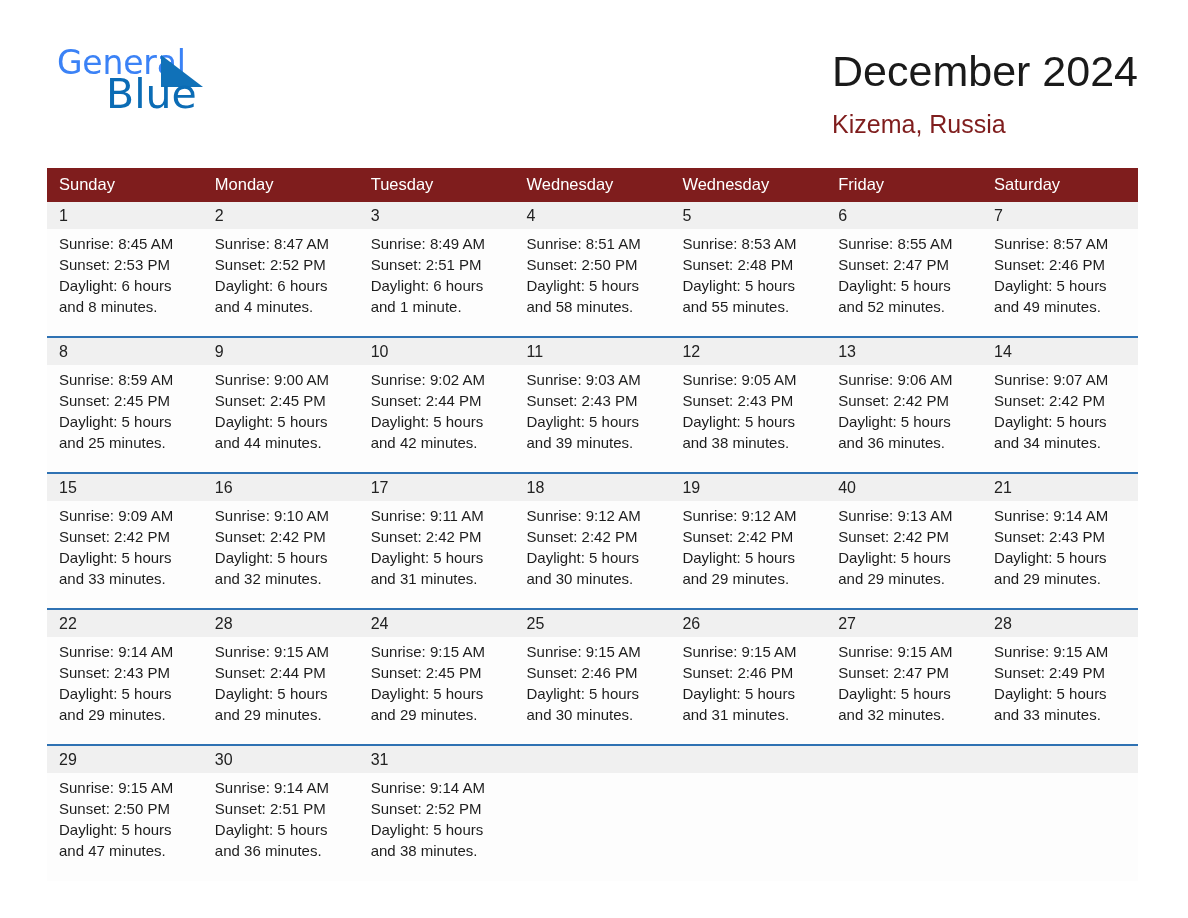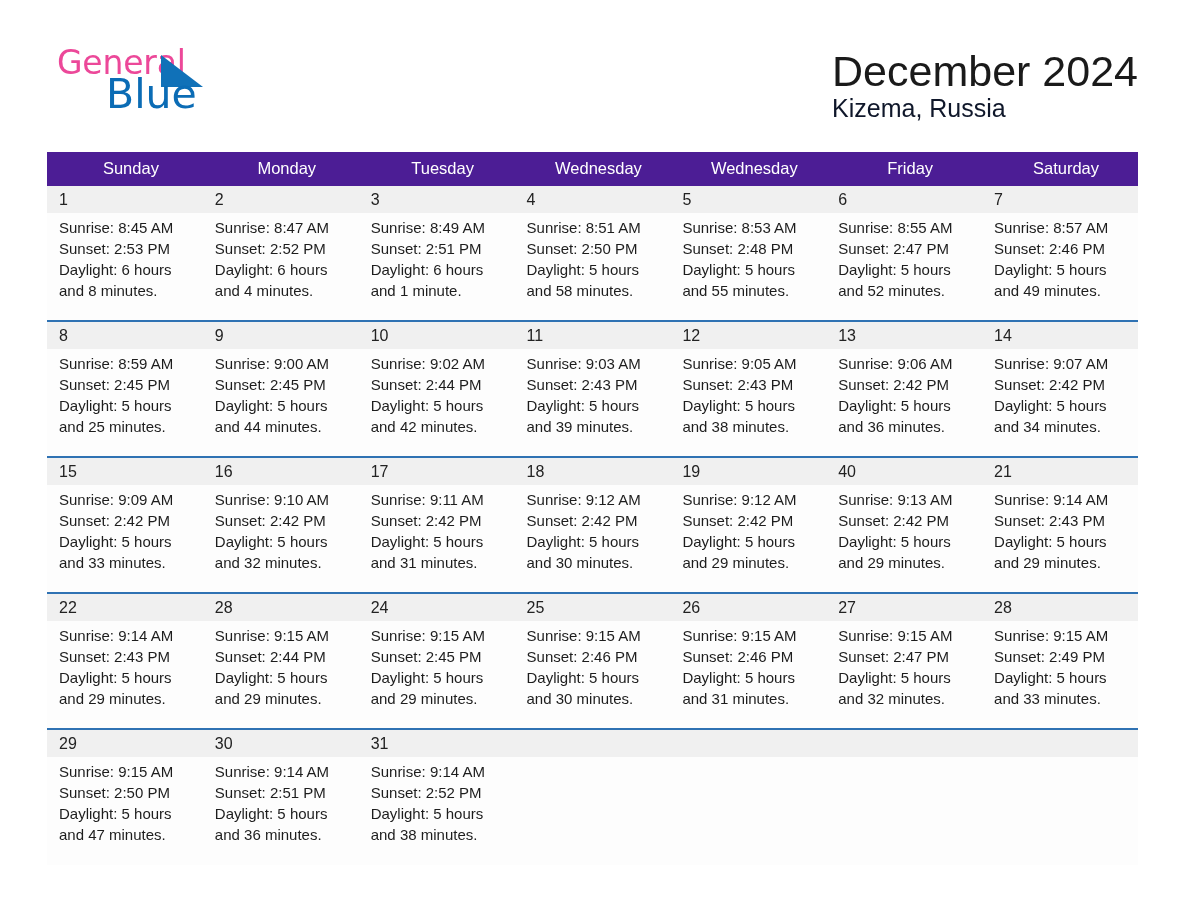--- a/index.html
+++ b/index.html
@@ -25,21 +25,21 @@
     padding: 46px 50px 0 57px;
   }
   .logo {
     position: relative;
     width: 150px;
     height: 70px;
     line-height: 1;
   }
   .logo-general {
     font-size: 33px;
-    color: #ec4899;
+    color: #3b82f6;
     letter-spacing: -0.2px;
     font-family: "DejaVu Sans", sans-serif;
     font-weight: 400;
   }
   .logo-blue {
     position: absolute;
     top: 28px;
     left: 49px;
     font-size: 41px;
     color: #0b6cb5;
@@ -62,38 +62,38 @@
     font-size: 43px;
     font-weight: 400;
     color: #1a1a1a;
     letter-spacing: 0px;
     line-height: 1.08;
     font-family: "Liberation Sans", sans-serif;
   }
   .location {
     font-size: 25px;
     font-weight: 400;
-    color: #0f172a;
-    margin-top: 0;
+    color: #7f1d1d;
+    margin-top: 16px;
     font-family: "Liberation Sans", sans-serif;
   }
 
   
   .calendar {
     margin: 29px 50px 0 47px;
     width: 1091px;
     border-collapse: collapse;
     table-layout: fixed;
   }
   .calendar th {
-    background: #4c1d95;
+    background: #7f1d1d;
     color: #ffffff;
     font-size: 16.5px;
     font-weight: 400;
-    text-align: center;
+    text-align: left;
     padding: 7px 0 8px 12px;
     height: 33px;
     font-family: "Liberation Sans", sans-serif;
   }
   .daynum-row td {
     background: #f0f0f0;
     border-top: 2px solid #2f72b3;
     font-size: 16px;
     color: #222222;
     padding: 5px 0 4px 12px;

